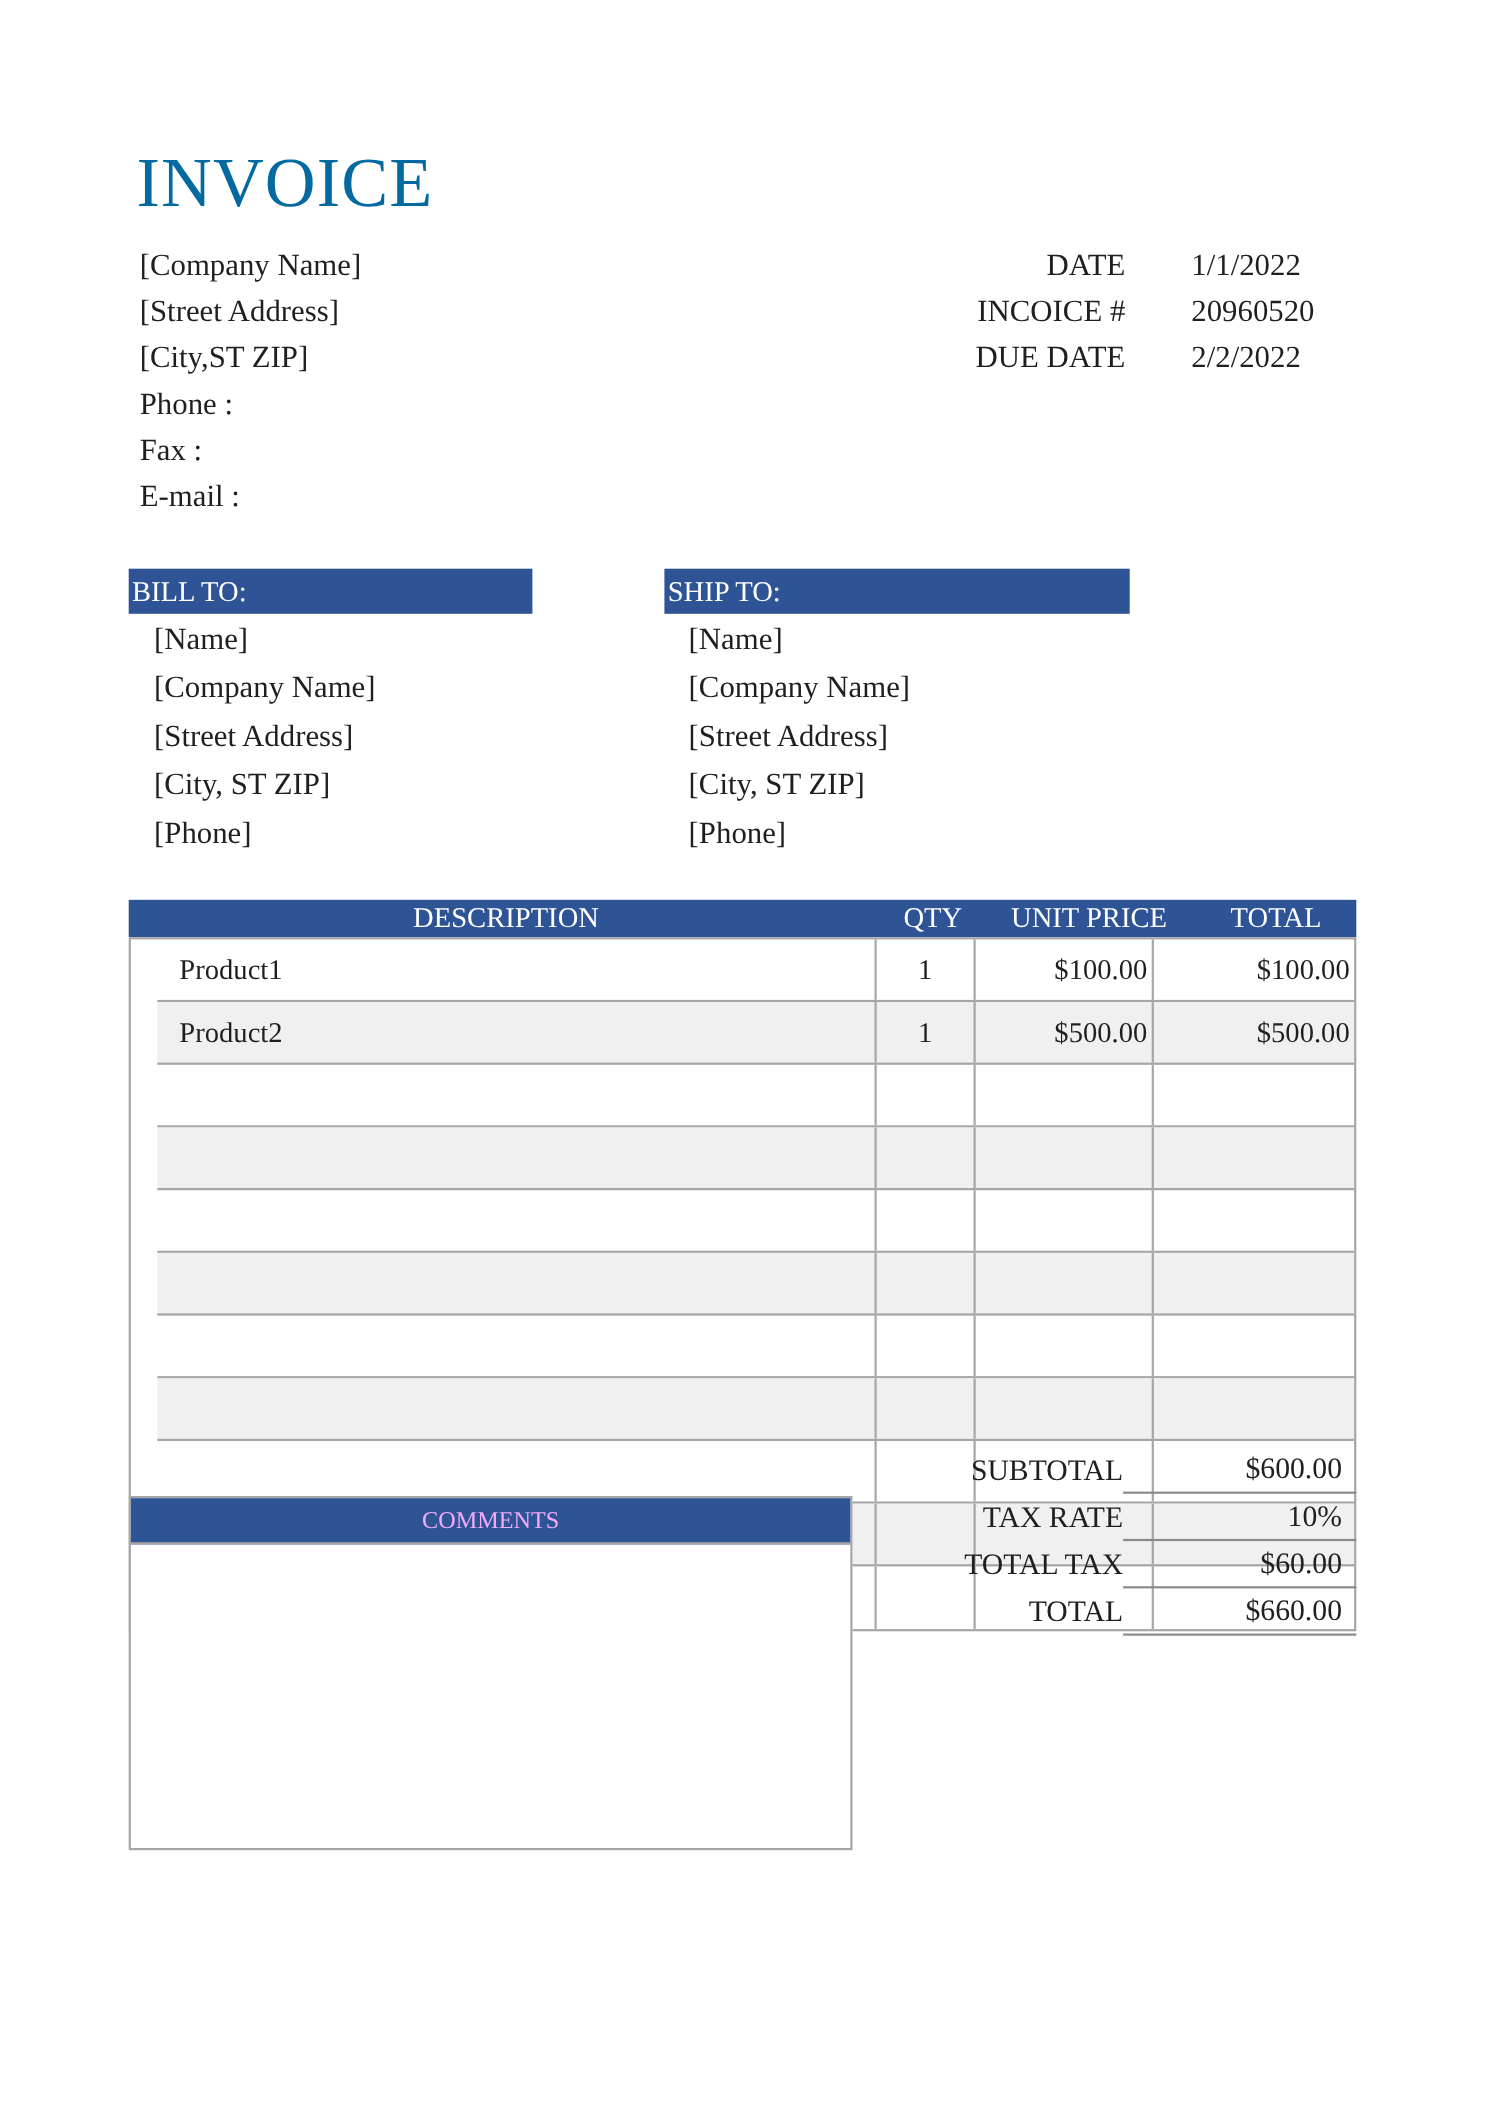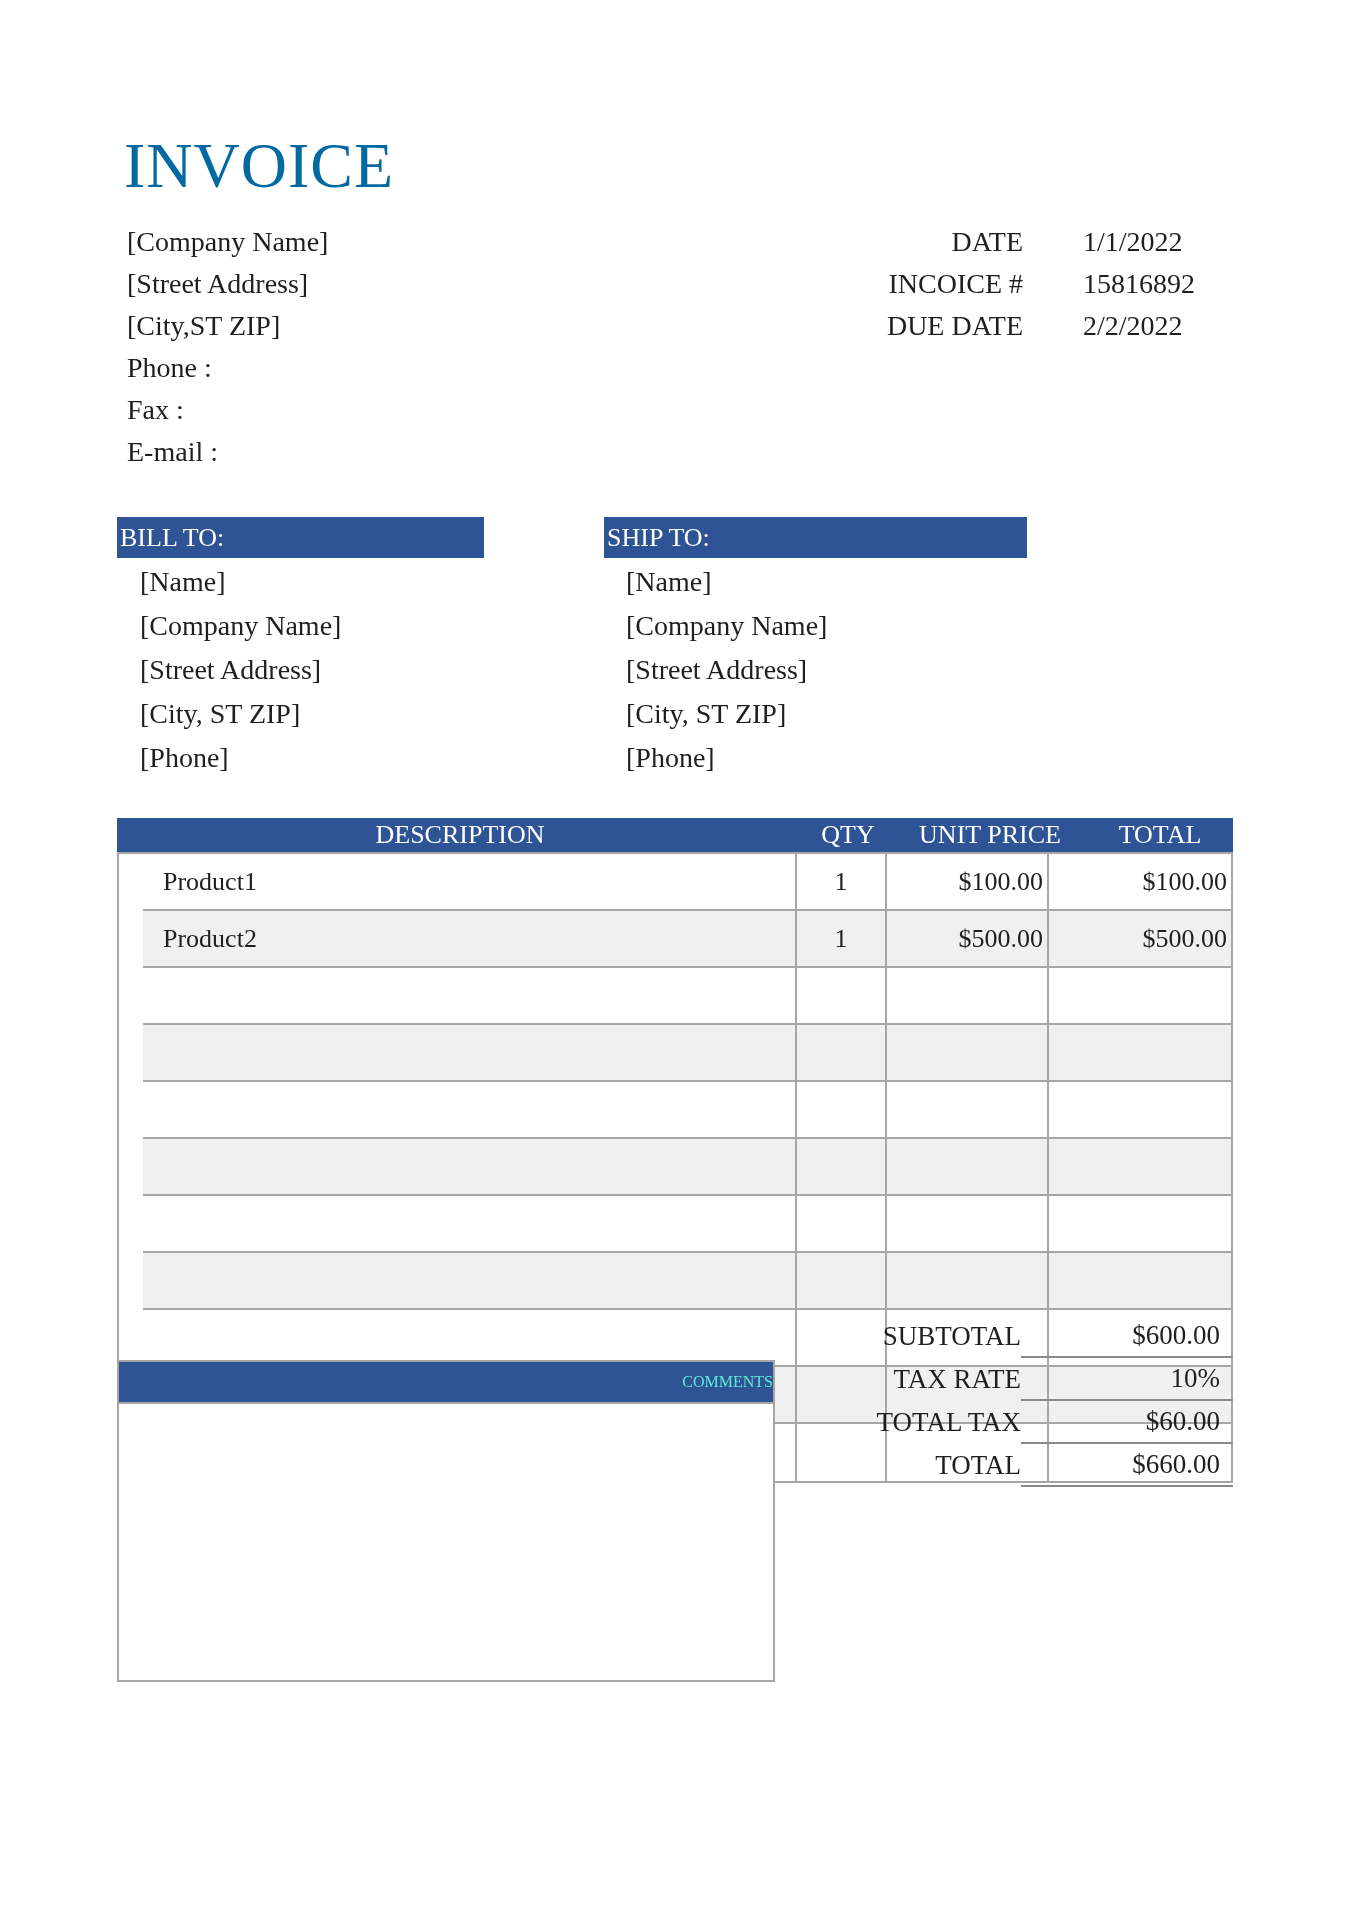--- a/index.html
+++ b/index.html
@@ -92,21 +92,21 @@
     padding-right:13px;border-bottom:2px solid var(--underline);box-sizing:border-box;text-align:right;
   }
   
   .comments-box{
     position:absolute;left:117px;top:1360px;width:658px;height:322px;
     border:2px solid var(--border);box-sizing:border-box;background:#fff;
   }
   .comments-header{
     height:42px;background:var(--accent);
     border-bottom:2px solid var(--border);box-sizing:border-box;
-    color:#5eead4;font-size:16px;line-height:40px;text-align:right;
+    color:#f0abfc;font-size:22px;line-height:40px;text-align:center;
   }
   .comments-body{width:100%;height:276px;}
 </style>
 </head>
 <body>
 
 <div class="page">
 
   <div class="doc-title">INVOICE</div>
 
@@ -119,21 +119,21 @@
       <div class="company-line">E-mail :</div>
     </div>
 
   <div class="meta-block">
       <div class="meta-row">
         <span class="meta-label">DATE</span>
         <span class="meta-value">1/1/2022</span>
       </div>
       <div class="meta-row">
         <span class="meta-label">INCOICE #</span>
-        <span class="meta-value">15816892</span>
+        <span class="meta-value">20960520</span>
       </div>
       <div class="meta-row">
         <span class="meta-label">DUE DATE</span>
         <span class="meta-value">2/2/2022</span>
       </div>
     </div>
 
   <div class="section-bar bill-bar">
     <span>BILL TO:</span>
   </div>

